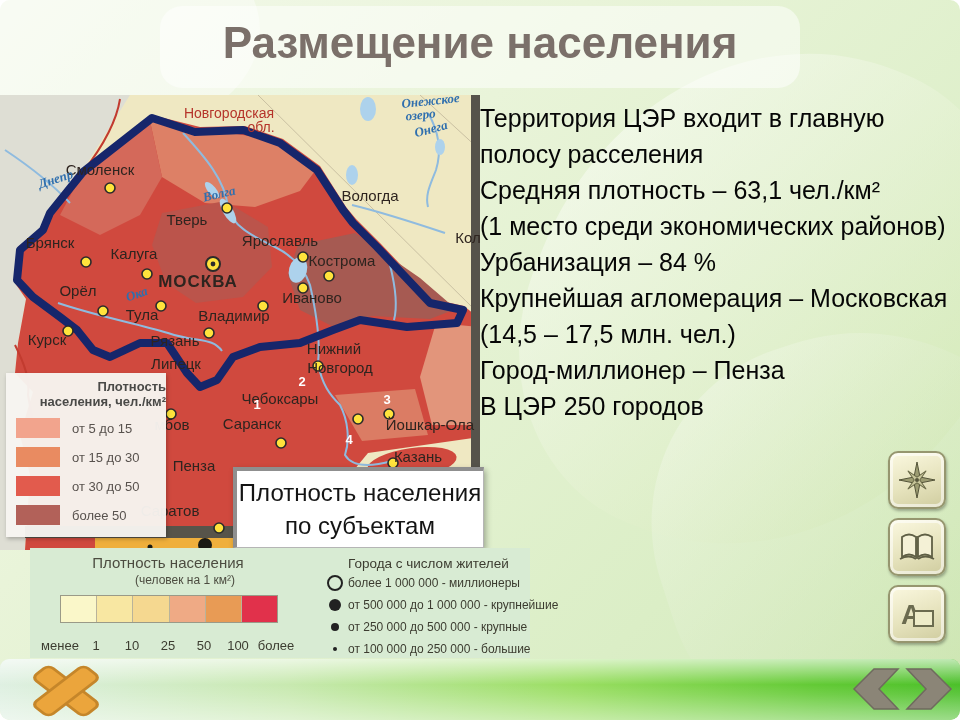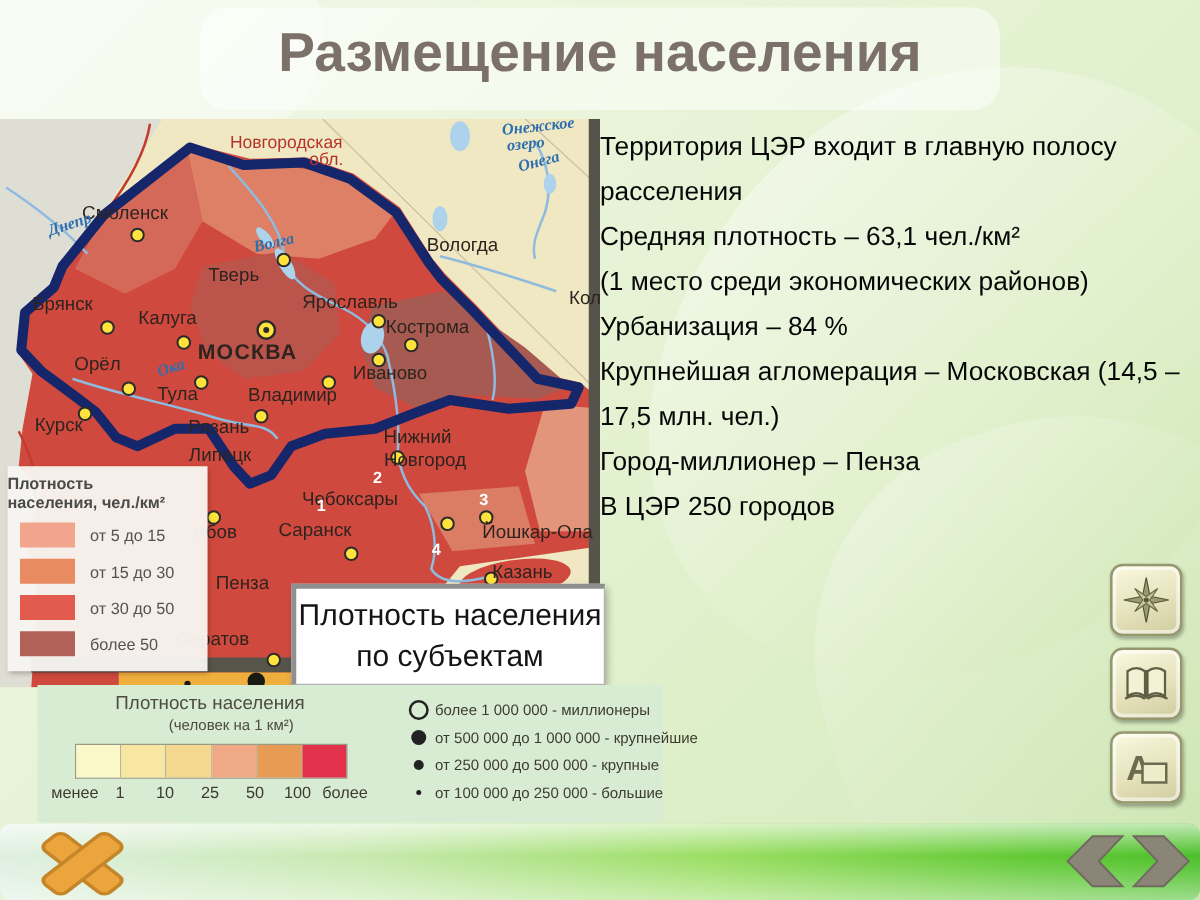--- a/index.html
+++ b/index.html
@@ -1,18 +1,18 @@
 <!DOCTYPE html>
 <html><head>
 <meta charset="utf-8">
 <style>
   html,body{margin:0;padding:0;}
   body{width:960px;height:720px;font-family:"Liberation Sans",sans-serif;}
   .slide{position:relative;width:960px;height:720px;overflow:hidden;
-    background:linear-gradient(135deg,#f4f9ec 0%,#e9f4d9 35%,#dbeec6 75%,#d3eabc 100%);}
+    background:linear-gradient(135deg,#f4f9ec 0%,#e9f4d9 35%,#dbeec6 75%,#d3eabc 100%);border-radius:10px;}
   
   .leaf{position:absolute;pointer-events:none;}
   .leaf1{right:-40px;top:40px;width:460px;height:520px;
     background:linear-gradient(115deg,rgba(255,255,255,.55),rgba(196,224,152,.35));
     border-radius:58% 42% 60% 40%;transform:rotate(22deg);}
   .leaf2{right:-120px;top:330px;width:420px;height:430px;
     background:linear-gradient(150deg,rgba(255,255,255,.35),rgba(176,212,132,.35));
     border-radius:45% 55% 50% 50%;transform:rotate(-18deg);}
   .leaf3{left:-60px;top:-80px;width:320px;height:220px;
     background:rgba(255,255,255,.4);border-radius:50%;}
@@ -28,55 +28,55 @@
   .m-city{font-size:15px;fill:#2e241f;text-anchor:middle;}
   .m-capital{font-weight:bold;font-size:17px;letter-spacing:1px;}
   .m-river{font-size:13px;font-style:italic;font-weight:bold;fill:#2f6fae;text-anchor:middle;
     font-family:"Liberation Serif",serif;}
   .m-red{font-size:14px;fill:#b5342a;text-anchor:middle;}
   .m-num{font-size:13px;font-weight:bold;fill:#ffffff;text-anchor:middle;}
 
   
   .map-legend{position:absolute;left:6px;top:278px;width:160px;height:158px;
     background:rgba(247,245,240,.96);box-shadow:1px 2px 4px rgba(0,0,0,.25);padding:6px 0 0 0;}
-  .ml-title{font-size:13px;font-weight:bold;color:#4a4a48;text-align:left;line-height:15px;}
+  .ml-title{font-size:13px;font-weight:bold;color:#4a4a48;text-align:right;line-height:15px;}
   .ml-row{display:flex;align-items:center;margin:9px 0 0 10px;height:20px;}
   .ml-swatch{width:44px;height:20px;margin-right:12px;flex:none;}
   .ml-label{font-size:13px;color:#58524e;}
 
   
   .caption{position:absolute;left:233px;top:467px;width:246px;height:76px;background:#ffffff;
     border:1px solid #b5b5b5;border-left:4px solid #8f8f8f;border-top:4px solid #8f8f8f;
     box-shadow:2px 3px 6px rgba(0,0,0,.3);
     display:flex;flex-direction:column;justify-content:center;text-align:center;
     font-size:24px;color:#141414;line-height:33px;}
 
   
   .legend-strip{position:absolute;left:30px;top:548px;width:500px;height:110px;background:#d8ebd3;}
   .density-block{position:absolute;left:0;top:6px;width:280px;}
   .d-title{width:276px;text-align:center;font-size:15px;color:#4c4c40;}
   .d-sub{width:276px;text-align:center;font-size:12px;color:#4c4c40;margin-top:2px;padding-left:17px;}
   .d-bar{display:flex;margin:8px 0 0 30px;width:216px;height:26px;border:1px solid #9a9a88;}
   .density-cell{flex:1;border-right:1px solid #b9b39a;}
   .density-cell:last-child{border-right:none;}
-  .d-ticks{position:relative;height:16px;margin-top:3px;}
+  .d-ticks{position:relative;height:16px;margin-top:15px;}
   .tick{position:absolute;transform:translateX(-50%);font-size:13px;color:#3c3c30;white-space:nowrap;}
   .cities-block{position:absolute;left:292px;top:8px;width:236px;}
   .c-title{margin-left:26px;font-size:13.5px;color:#3c3c30;}
   .c-row{display:flex;align-items:center;height:20px;margin-top:2px;}
   .c-sym{width:26px;display:flex;justify-content:center;flex:none;}
   .c-label{font-size:12px;color:#3c3c30;white-space:nowrap;text-align:center;}
   .sym{display:block;border-radius:50%;background:#222;}
   .sym.ring{width:12px;height:12px;background:transparent;border:2px solid #222;}
   .sym.dot-lg{width:12px;height:12px;}
   .sym.dot-md{width:8px;height:8px;}
   .sym.dot-sm{width:4px;height:4px;}
 
   
-  .info{position:absolute;left:480px;top:100px;width:474px;font-size:21px;color:#060606;line-height:36px;}
+  .info{position:absolute;left:480px;top:100px;width:474px;font-size:25px;color:#060606;line-height:36px;}
   .info p{margin:0;}
 
   
   .side-btn{position:absolute;left:888px;width:54px;height:54px;border-radius:10px;
     background:linear-gradient(160deg,#fbf8e0 0%,#e6e3bd 55%,#cfcc9f 100%);
     border:2px solid #96966f;box-shadow:inset 0 0 0 3px rgba(255,255,255,.55),1px 2px 3px rgba(0,0,0,.3);
     display:flex;align-items:center;justify-content:center;cursor:pointer;}
   .btn1{top:451px;} .btn2{top:518px;} .btn3{top:585px;}
 
   
@@ -254,20 +254,21 @@
           <span class="tick" style="left: 30px;">менее</span>
           <span class="tick" style="left: 66px;">1</span>
           <span class="tick" style="left: 102px;">10</span>
           <span class="tick" style="left: 138px;">25</span>
           <span class="tick" style="left: 174px;">50</span>
           <span class="tick" style="left: 208px;">100</span>
           <span class="tick" style="left: 246px;">более</span>
         </div>
     </div>
     <div class="cities-block">
+      <div class="c-title">Города с числом жителей</div>
       <div class="c-row">
         <span class="c-sym">
             <span class="sym ring"></span>
           </span>
         <span class="c-label">более 1 000 000 - миллионеры</span>
       </div>
       <div class="c-row">
         <span class="c-sym">
             <span class="sym dot-lg"></span>
           </span>

